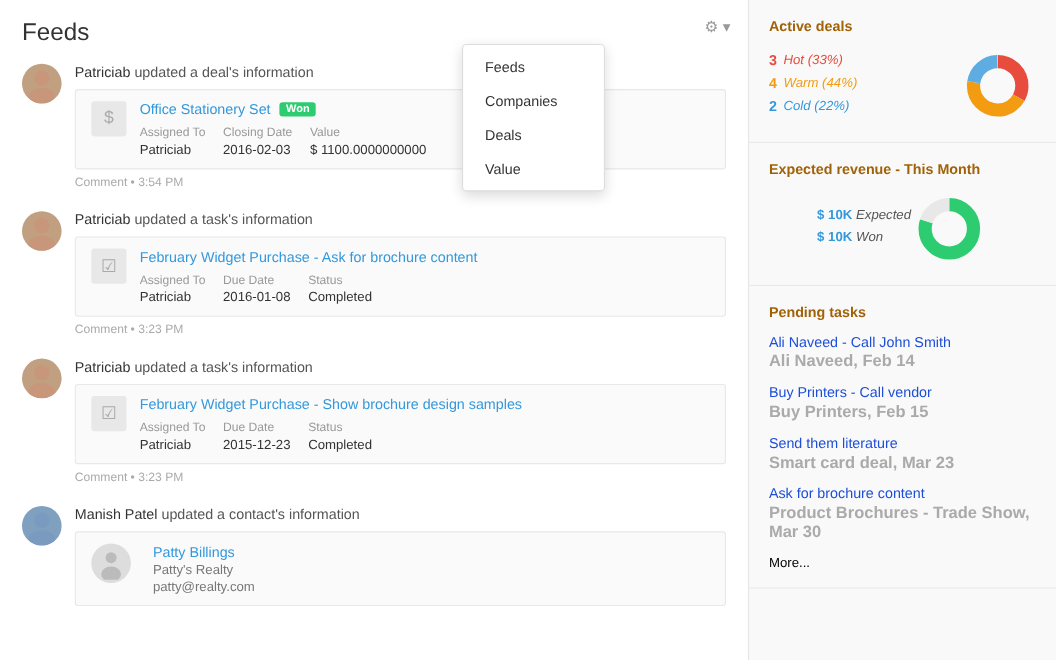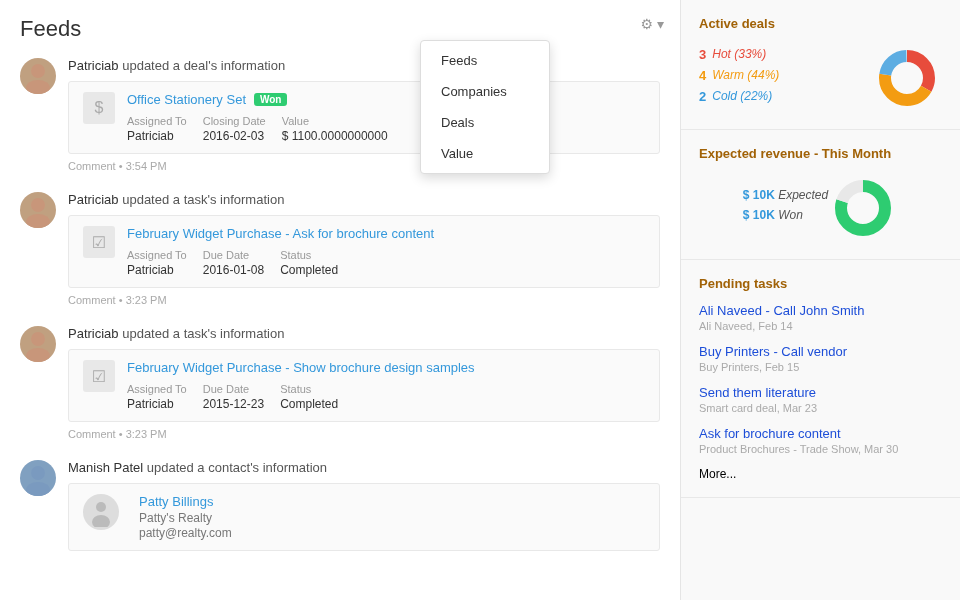--- a/index.html
+++ b/index.html
@@ -62,21 +62,21 @@
 
     
     .revenue-content { display: flex; align-items: center; justify-content: center; }
     .revenue-legend .rev-item { font-size: 12px; margin-bottom: 6px; }
     .rev-item .rev-amount { color: #3498db; font-weight: 600; }
     .rev-item .rev-label { font-style: italic; color: #555; }
 
     
     .task-item { margin-bottom: 12px; }
     .task-title { color: #1d4ed8; font-size: 13px; font-weight: 500; margin-bottom: 2px; }
-    .task-meta { color: #aaa; font-size: 11px; }
+    .task-meta { color: #aaa; font-size: 15px; font-weight: bold; }
     .more-link { color: #000000; font-size: 12px; cursor: pointer; }
 
     
     .silhouette { width: 36px; height: 36px; border-radius: 50%; background: #ddd; display: flex; align-items: center; justify-content: center; color: #aaa; font-size: 18px; }
 
     
     .avatar-woman { width: 36px; height: 36px; border-radius: 50%; background: #c0a080; display: flex; align-items: center; justify-content: center; overflow: hidden; }
     .avatar-man { width: 36px; height: 36px; border-radius: 50%; background: #80a0c0; display: flex; align-items: center; justify-content: center; overflow: hidden; }
   </style>
 </head>

